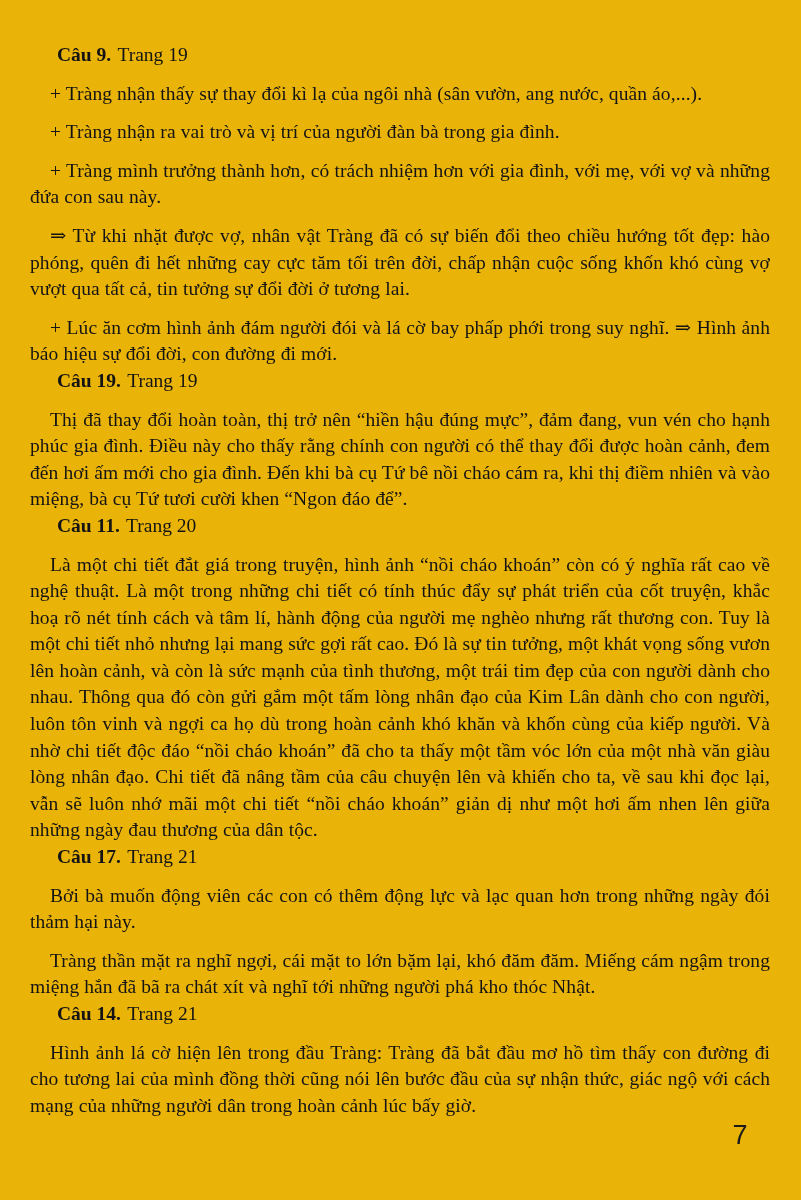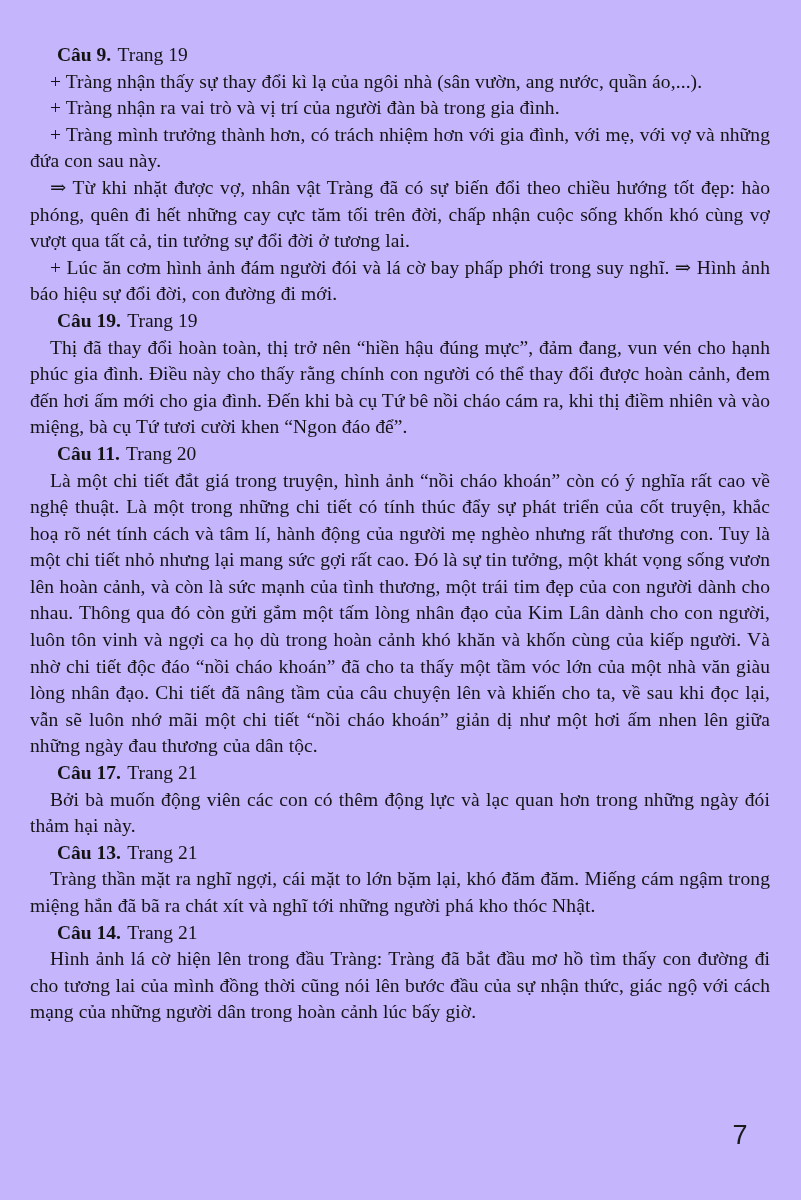--- a/index.html
+++ b/index.html
@@ -4,37 +4,38 @@
 <style>
   html, body {
     margin: 0;
     padding: 0;
     background: #ffffff;
   }
   .page {
     position: relative;
     width: 801px;
     height: 1200px;
-    background: #c4b5fd;
+    background: #eab308;
     overflow: hidden;
     box-sizing: border-box;
     padding: 42px 31px 0 30px;
     font-family: "Liberation Serif", "DejaVu Serif", serif;
     color: #141414;
   }
   .page p {
     margin: 0;
     font-size: 19.5px;
     line-height: 26.6px;
     text-align: justify;
     text-justify: inter-word;
   }
   p.body {
     text-indent: 20px;
     letter-spacing: 0.1px;
+    margin-top: 12px;
   }
   p.heading {
     text-indent: 27px;
   }
   p.heading .q {
     font-weight: bold;
   }
   p.heading .ref {
     margin-left: 0.32em;
   }
@@ -67,21 +68,20 @@
   <p class="body">Thị đã thay đổi hoàn toàn, thị trở nên “hiền hậu đúng mực”, đảm đang, vun vén cho hạnh phúc gia đình. Điều này cho thấy rằng chính con người có thể thay đổi được hoàn cảnh, đem đến hơi ấm mới cho gia đình. Đến khi bà cụ Tứ bê nồi cháo cám ra, khi thị điềm nhiên và vào miệng, bà cụ Tứ tươi cười khen “Ngon đáo để”.</p>
 
   <p class="heading"><b class="q">Câu 11.</b><span class="ref">Trang 20</span></p>
 
   <p class="body">Là một chi tiết đắt giá trong truyện, hình ảnh “nồi cháo khoán” còn có ý nghĩa rất cao về nghệ thuật. Là một trong những chi tiết có tính thúc đẩy sự phát triển của cốt truyện, khắc hoạ rõ nét tính cách và tâm lí, hành động của người mẹ nghèo nhưng rất thương con. Tuy là một chi tiết nhỏ nhưng lại mang sức gợi rất cao. Đó là sự tin tưởng, một khát vọng sống vươn lên hoàn cảnh, và còn là sức mạnh của tình thương, một trái tim đẹp của con người dành cho nhau. Thông qua đó còn gửi gắm một tấm lòng nhân đạo của Kim Lân dành cho con người, luôn tôn vinh và ngợi ca họ dù trong hoàn cảnh khó khăn và khốn cùng của kiếp người. Và nhờ chi tiết độc đáo “nồi cháo khoán” đã cho ta thấy một tầm vóc lớn của một nhà văn giàu lòng nhân đạo. Chi tiết đã nâng tầm của câu chuyện lên và khiến cho ta, về sau khi đọc lại, vẫn sẽ luôn nhớ mãi một chi tiết “nồi cháo khoán” giản dị như một hơi ấm nhen lên giữa những ngày đau thương của dân tộc.</p>
 
   <p class="heading"><b class="q">Câu 17.</b><span class="ref">Trang 21</span></p>
 
   <p class="body">Bởi bà muốn động viên các con có thêm động lực và lạc quan hơn trong những ngày đói thảm hại này.</p>
 
-  <p class="heading"><b class="q">Câu 13.</b><span class="ref">Trang 21</span></p>
 
   <p class="body">Tràng thần mặt ra nghĩ ngợi, cái mặt to lớn bặm lại, khó đăm đăm. Miếng cám ngậm trong miệng hắn đã bã ra chát xít và nghĩ tới những người phá kho thóc Nhật.</p>
 
   <p class="heading"><b class="q">Câu 14.</b><span class="ref">Trang 21</span></p>
 
   <p class="body">Hình ảnh lá cờ hiện lên trong đầu Tràng: Tràng đã bắt đầu mơ hồ tìm thấy con đường đi cho tương lai của mình đồng thời cũng nói lên bước đầu của sự nhận thức, giác ngộ với cách mạng của những người dân trong hoàn cảnh lúc bấy giờ.</p>
 
   <div class="pagenum">7</div>
 </div>
 

